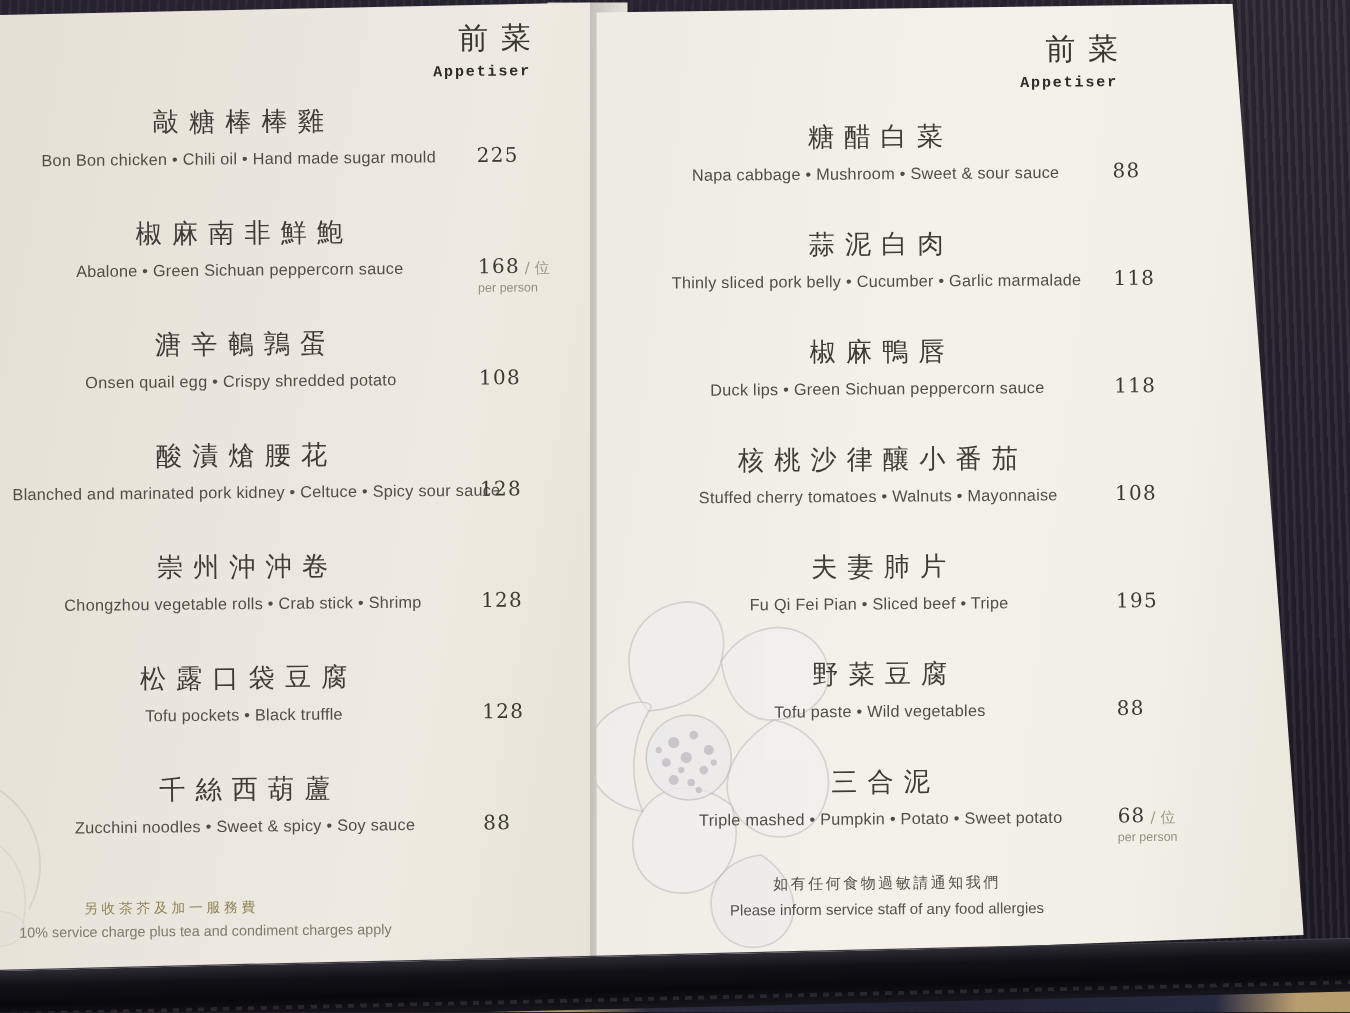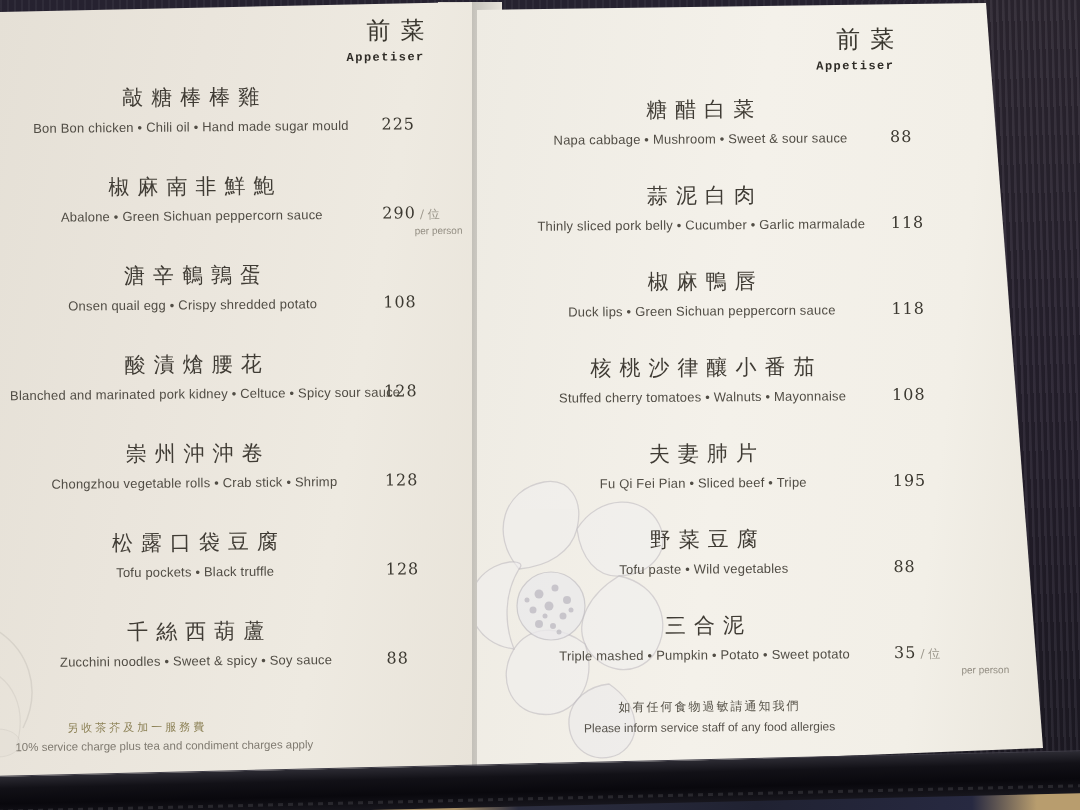--- a/index.html
+++ b/index.html
@@ -45,21 +45,21 @@
   .page-right .menu-item{padding-right:135px;margin-bottom:32px;}
   .item-text{text-align:center;}
   .dish-zh{font-family:"DejaVu Serif",serif;font-size:21px;letter-spacing:8px;margin-right:-8px;
     color:#403c35;line-height:30px;white-space:nowrap;}
   .dish-en{font-size:13px;color:#514d45;margin-top:6px;line-height:18px;white-space:nowrap;letter-spacing:0.2px;}
   .price-block{position:absolute;top:34px;text-align:left;font-family:"DejaVu Serif",serif;}
   .page-left .price-block{right:8px;width:80px;}
   .page-right .price-block{right:40px;width:115px;}
   .price-num{font-size:16px;color:#3c3931;letter-spacing:1px;}
   .price-unit{font-size:12px;color:#9b968b;margin-left:4px;}
-  .price-note{font-family:"Liberation Sans",sans-serif;font-size:10px;color:#938e83;margin-top:2px;text-align:right;}
+  .price-note{font-family:"Liberation Sans",sans-serif;font-size:10px;color:#938e83;margin-top:2px;}
 
   
   .page-footer{position:absolute;line-height:17px;}
   .page-left .page-footer{left:12px;top:718px;color:#8a857b;}
   .page-left .page-footer .zh{font-size:11px;letter-spacing:3px;margin-left:52px;color:#8d8257;}
   .page-left .page-footer .en{font-size:11.5px;color:#7f7a70;margin-top:2px;}
   .page-right .page-footer{left:0;right:110px;top:698px;text-align:center;color:#5d5952;}
   .page-right .page-footer .zh{font-size:12px;letter-spacing:2px;color:#565248;}
   .page-right .page-footer .en{font-size:12px;margin-top:4px;color:#56524b;}
 
@@ -104,21 +104,21 @@
             <div class="dish-en">Bon Bon chicken • Chili oil • Hand made sugar mould</div>
           </div>
           <div class="price-block"><span class="price-num">225</span><span class="price-unit"></span><div class="price-note"></div></div>
         </div>
 
         <div class="menu-item">
           <div class="item-text">
             <div class="dish-zh">椒麻南非鮮鮑</div>
             <div class="dish-en">Abalone • Green Sichuan peppercorn sauce</div>
           </div>
-          <div class="price-block"><span class="price-num">290</span><span class="price-unit">/ 位</span><div class="price-note">per person</div></div>
+          <div class="price-block"><span class="price-num">168</span><span class="price-unit">/ 位</span><div class="price-note">per person</div></div>
         </div>
 
         <div class="menu-item">
           <div class="item-text">
             <div class="dish-zh">溏辛鵪鶉蛋</div>
             <div class="dish-en">Onsen quail egg • Crispy shredded potato</div>
           </div>
           <div class="price-block"><span class="price-num">108</span><span class="price-unit"></span><div class="price-note"></div></div>
         </div>
 
@@ -241,21 +241,21 @@
             <div class="dish-en">Tofu paste • Wild vegetables</div>
           </div>
           <div class="price-block"><span class="price-num">88</span><span class="price-unit"></span><div class="price-note"></div></div>
         </div>
 
         <div class="menu-item">
           <div class="item-text">
             <div class="dish-zh">三合泥</div>
             <div class="dish-en">Triple mashed • Pumpkin • Potato • Sweet potato</div>
           </div>
-          <div class="price-block"><span class="price-num">35</span><span class="price-unit">/ 位</span><div class="price-note">per person</div></div>
+          <div class="price-block"><span class="price-num">68</span><span class="price-unit">/ 位</span><div class="price-note">per person</div></div>
         </div>
 
       </div>
       <div class="page-footer">
         <div class="zh">如有任何食物過敏請通知我們</div>
         <div class="en">Please inform service staff of any food allergies</div>
       </div>
     </div>
   </div>
 

